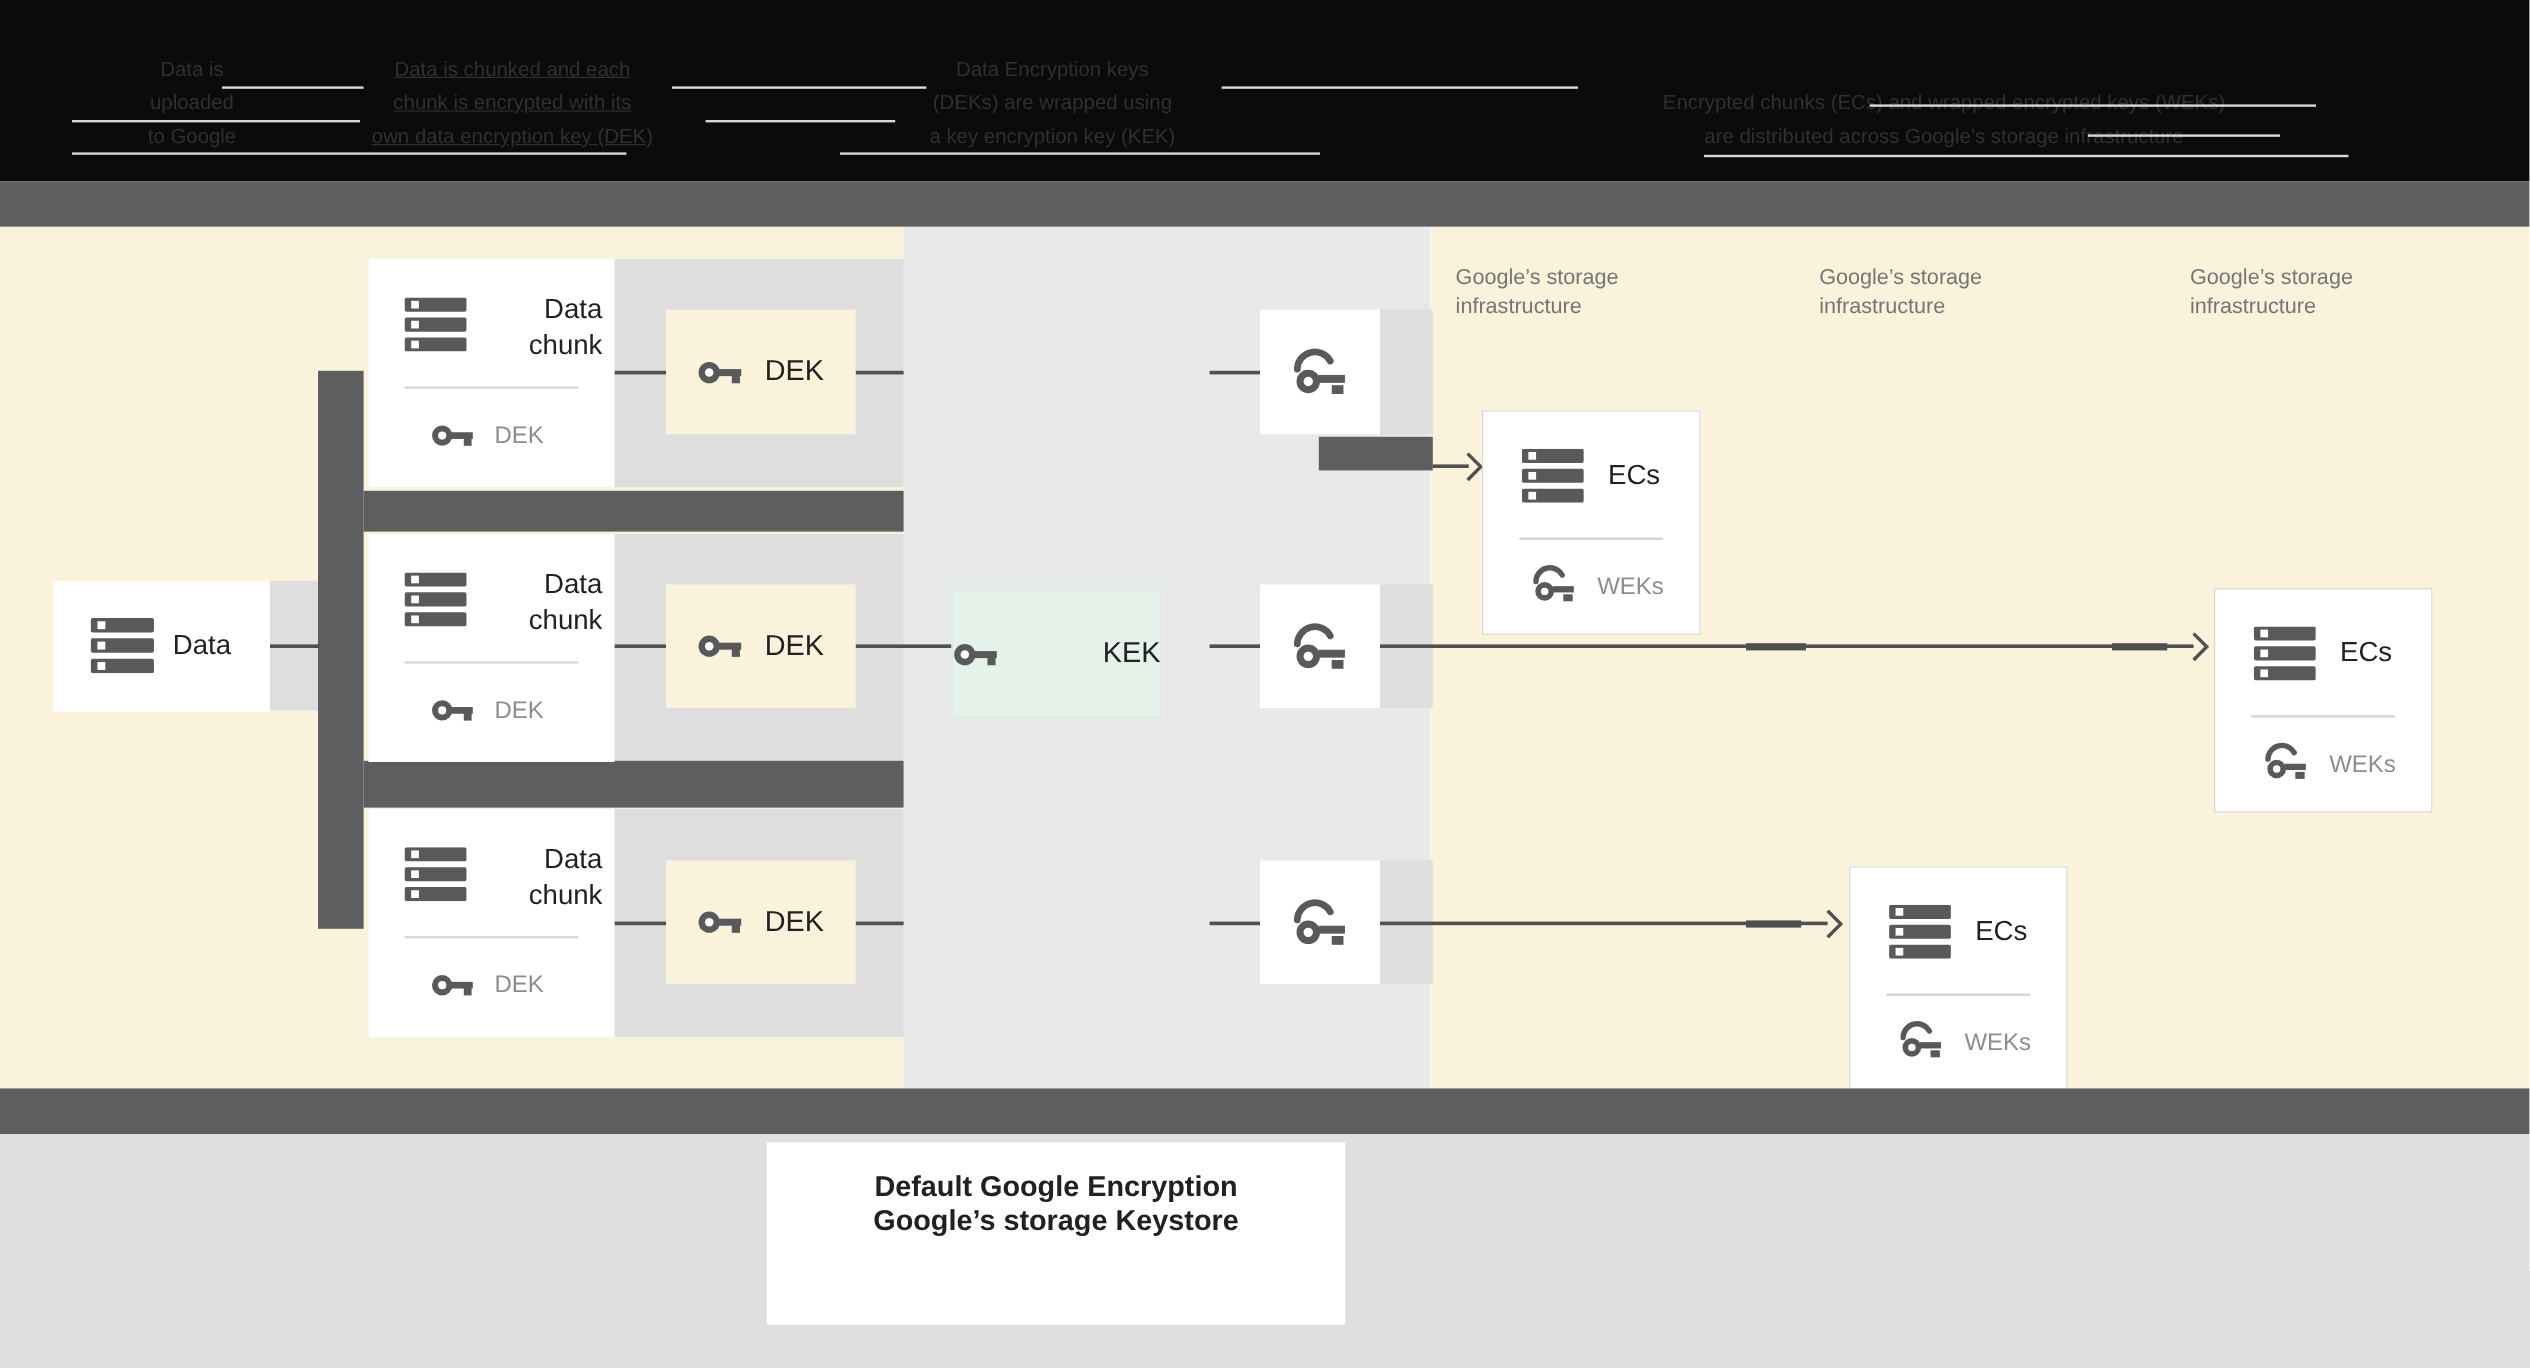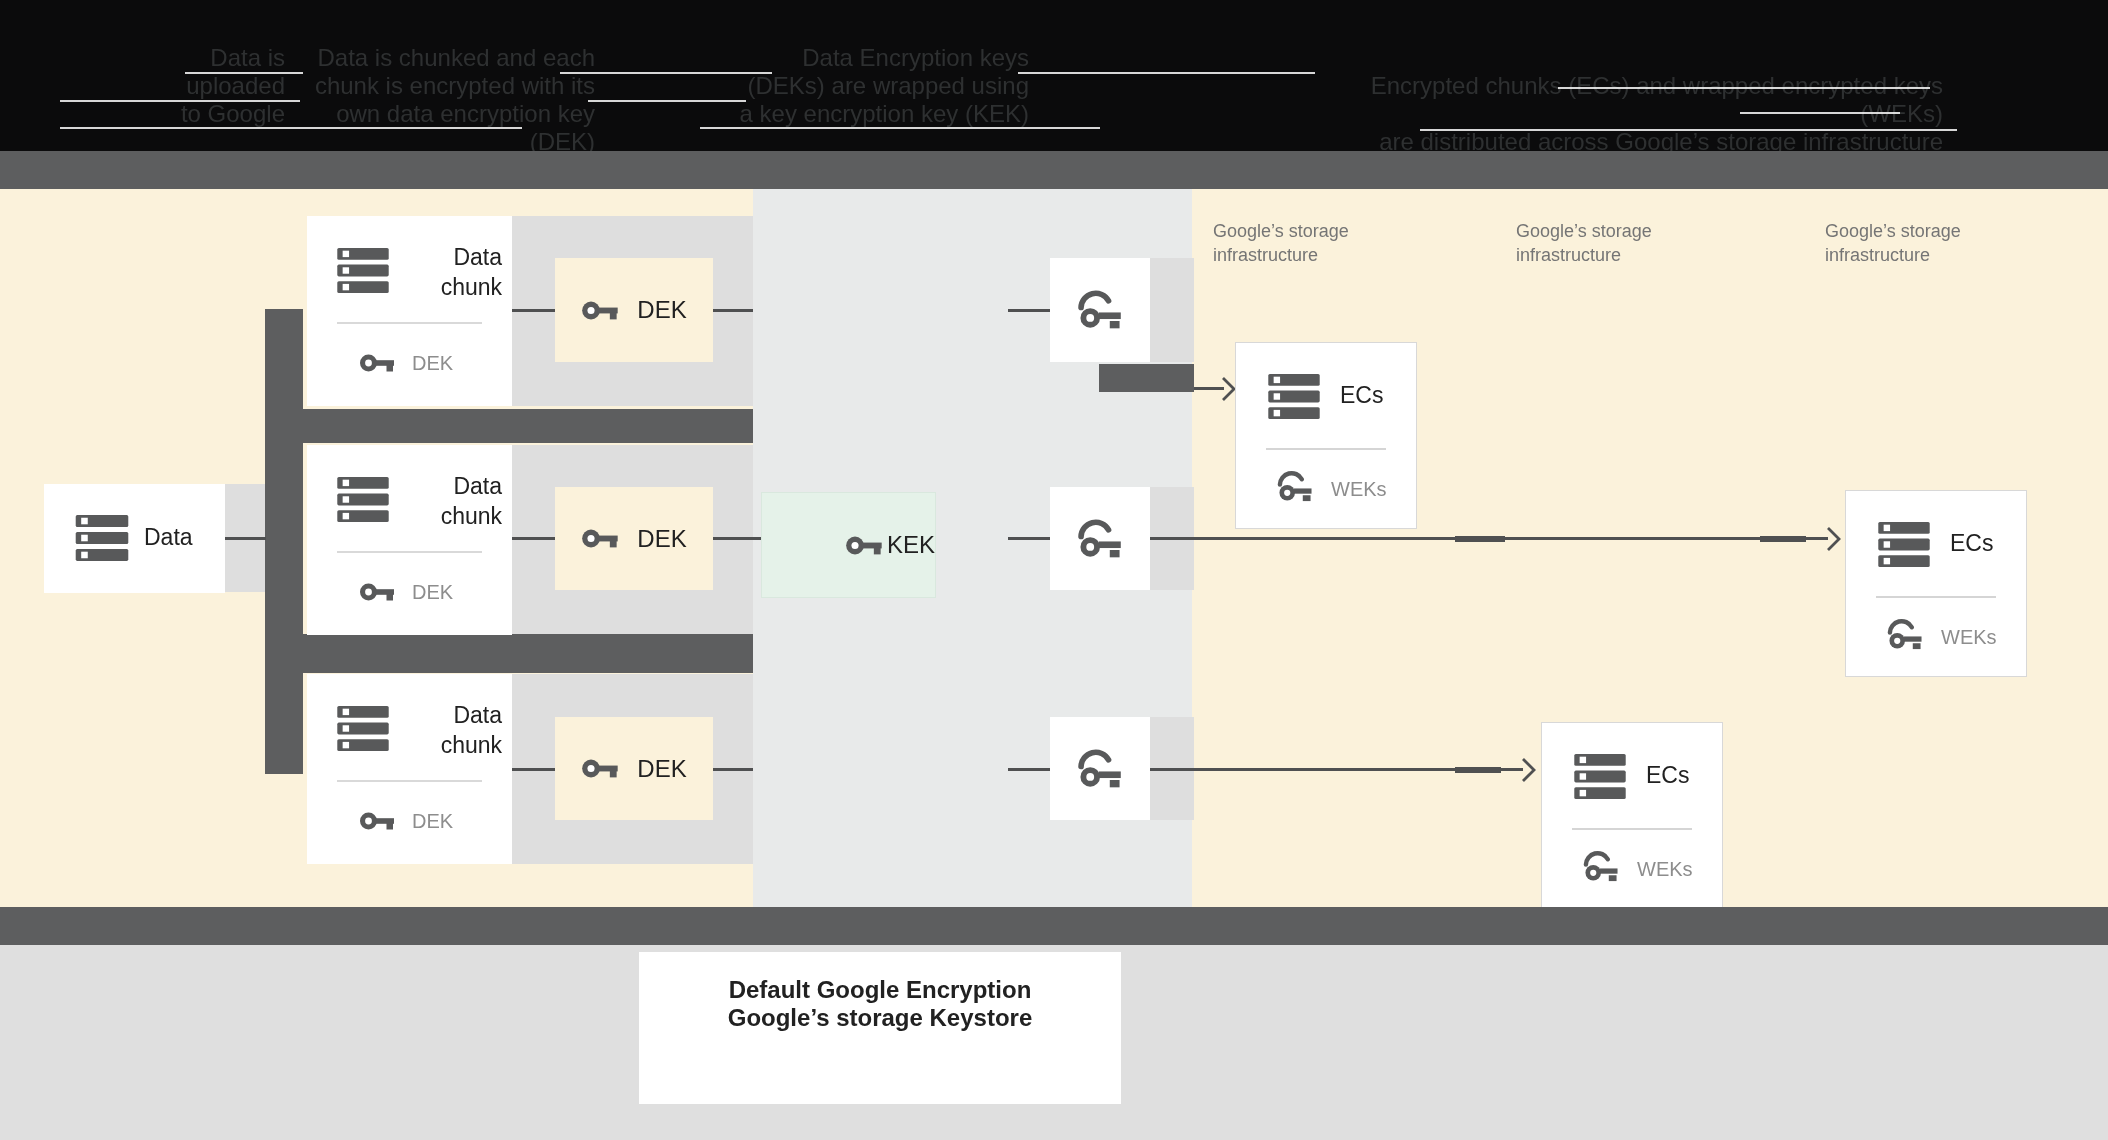--- a/index.html
+++ b/index.html
@@ -2,21 +2,21 @@
 <html style="--panel-yellow: #fbf2db; --panel-blue-gray: #e8eaea; --band-dark-gray: #5d5e5f; --row-light-gray: #dedede; --kek-green: #e5f2e9; --icon-dark: #58595a; --text-dark: #212121; --text-gray: #757575;"><head>
 <meta charset="utf-8">
 <style>
   html,body{margin:0;padding:0;background:#fff;}
   .stage{position:relative;width:2108px;height:1140px;overflow:hidden;
          font-family:"Liberation Sans",sans-serif;color:#212121;}
   .abs{position:absolute;}
 
   
   .hdr{left:0;top:0;width:2108px;height:151px;background:#0b0b0c;}
-  .hdr-col{position:absolute;color:#2e3031;font-size:24px;line-height:28px;text-align:right;}
+  .hdr-col{position:absolute;color:#2e3031;font-size:17px;line-height:28px;text-align:center;}
   .streak{position:absolute;height:2px;background:#f4f4f4;opacity:.88;}
 
   .band{left:0;width:2108px;height:38px;background:#5d5e5f;}
 
   
   .panel{top:189px;height:718px;}
   .panel-yellow{background:var(--panel-yellow,#fbf2db);}
   .panel-gray{background:var(--panel-blue-gray,#e8eaea);}
 
   .storage-label{position:absolute;top:219px;width:176px;font-size:18px;line-height:24px;
@@ -25,23 +25,23 @@
   
   .rowband{position:absolute;background:var(--row-light-gray,#dedede);}
   .darkbar{position:absolute;background:var(--band-dark-gray,#5d5e5f);}
 
   
   .whitebox{position:absolute;background:#ffffff;text-align:right;}
   .data-box{left:44px;top:484px;width:181px;height:109px;}
   .chunk-box{left:307px;width:205px;height:190px;}
   .dek-box{position:absolute;left:555px;width:158px;height:103px;
            background:var(--panel-yellow,#fbf2db);display:flex;align-items:center;justify-content:center;gap:14px;}
-  .kek-box{position:absolute;left:761px;top:492px;width:175px;height:106px;
+  .kek-box{position:absolute;left:793px;top:492px;width:175px;height:106px;
            background:var(--kek-green,#e5f2e9);border:1.5px solid #d9e8de;box-sizing:border-box;
-           display:flex;align-items:center;justify-content:flex-end;}
+           display:flex;align-items:center;justify-content:space-between;}
   .keywrap-box{position:absolute;left:1050px;width:100px;height:103px;background:#fff;
                display:flex;align-items:center;justify-content:center;}
   .ecs-box{position:absolute;width:182px;height:187px;background:#fff;
            border:1.5px solid #d8d8d8;box-sizing:border-box;margin-top:44px;}
   .caption-box{left:639px;top:952px;width:482px;height:152px;background:#fff;text-align:center;}
 
   .box-title{font-size:23px;color:#212121;}
   .big-label{font-size:24px;color:#212121;}
   .gray-label{font-size:20px;color:#8d8d8d;}
   .box-divider{position:absolute;left:30px;right:30px;height:2px;background:#d9d9d9;}
@@ -72,21 +72,21 @@
 <body>
 
 <div class="stage">
 
   <div class="abs hdr">
     <div class="hdr-col" style="left:35px;top:44px;width:250px;">
       <div>Data is</div>
       <div>uploaded</div>
       <div>to Google</div>
     </div>
-    <div class="hdr-col" style="left:285px;top:44px;width:310px;">
+    <div class="hdr-col" style="left:272px;top:44px;width:310px;text-decoration:underline;">
       <div>Data is chunked and each</div>
       <div>chunk is encrypted with its</div>
       <div>own data encryption key (DEK)</div>
     </div>
     <div class="hdr-col" style="left:725px;top:44px;width:304px;">
       <div>Data Encryption keys</div>
       <div>(DEKs) are wrapped using</div>
       <div>a key encryption key (KEK)</div>
     </div>
     <div class="hdr-col" style="left:1297px;top:72px;width:646px;">

